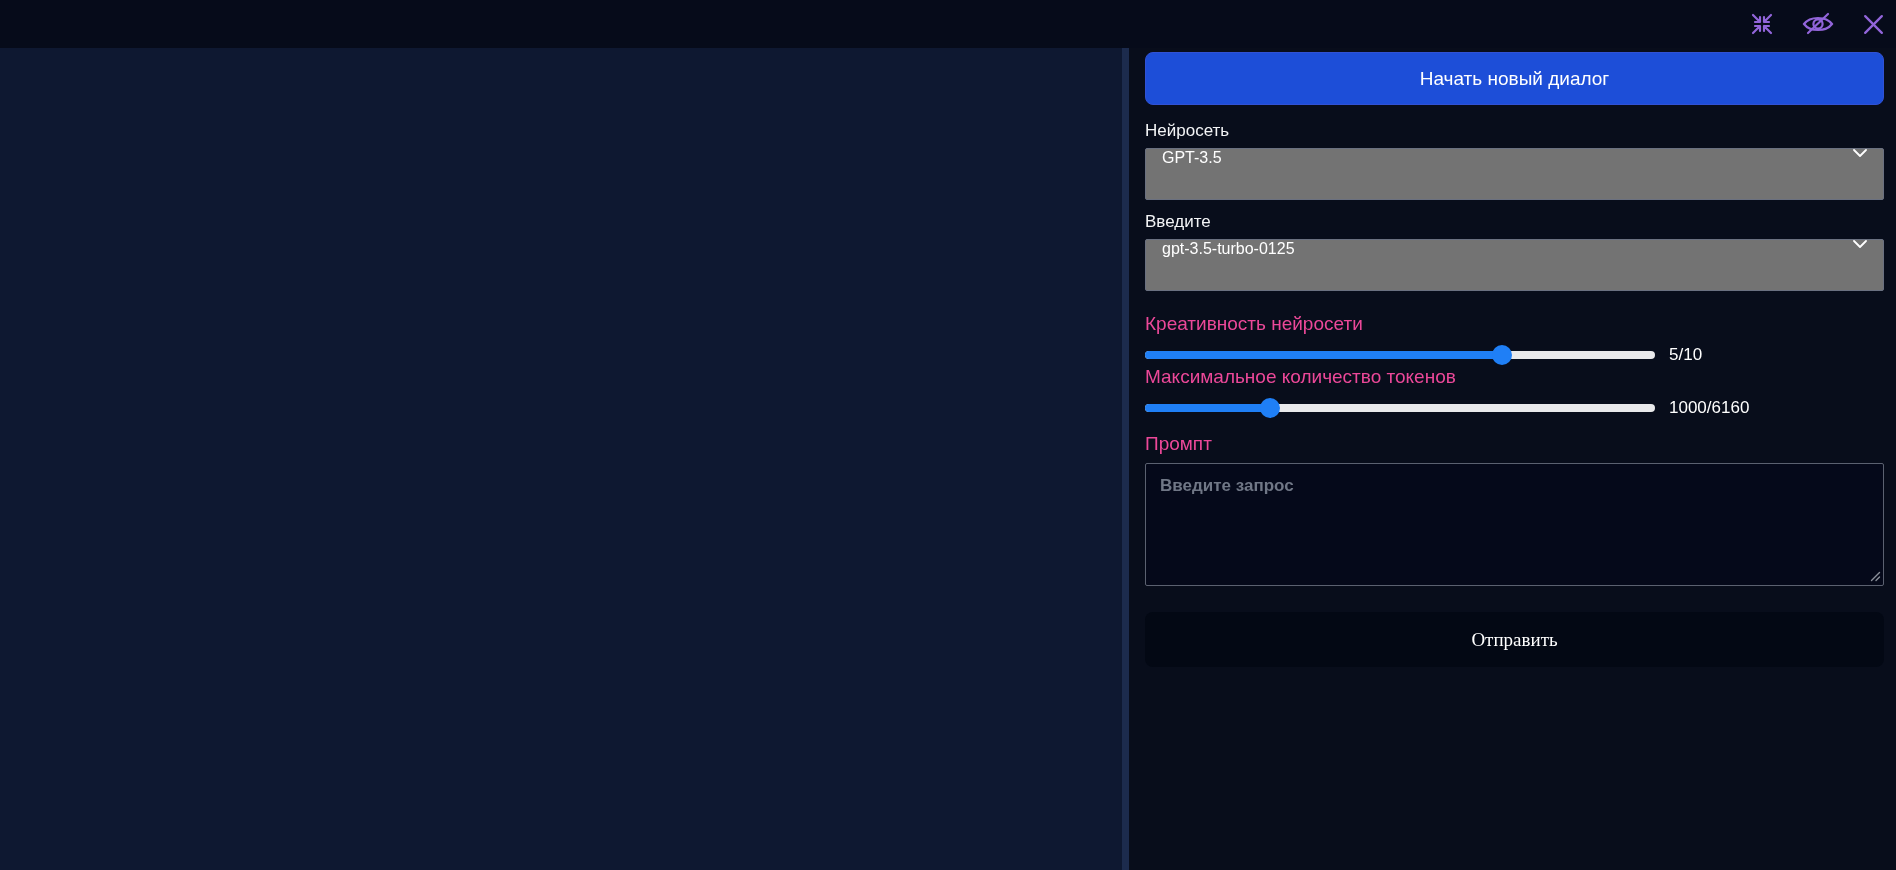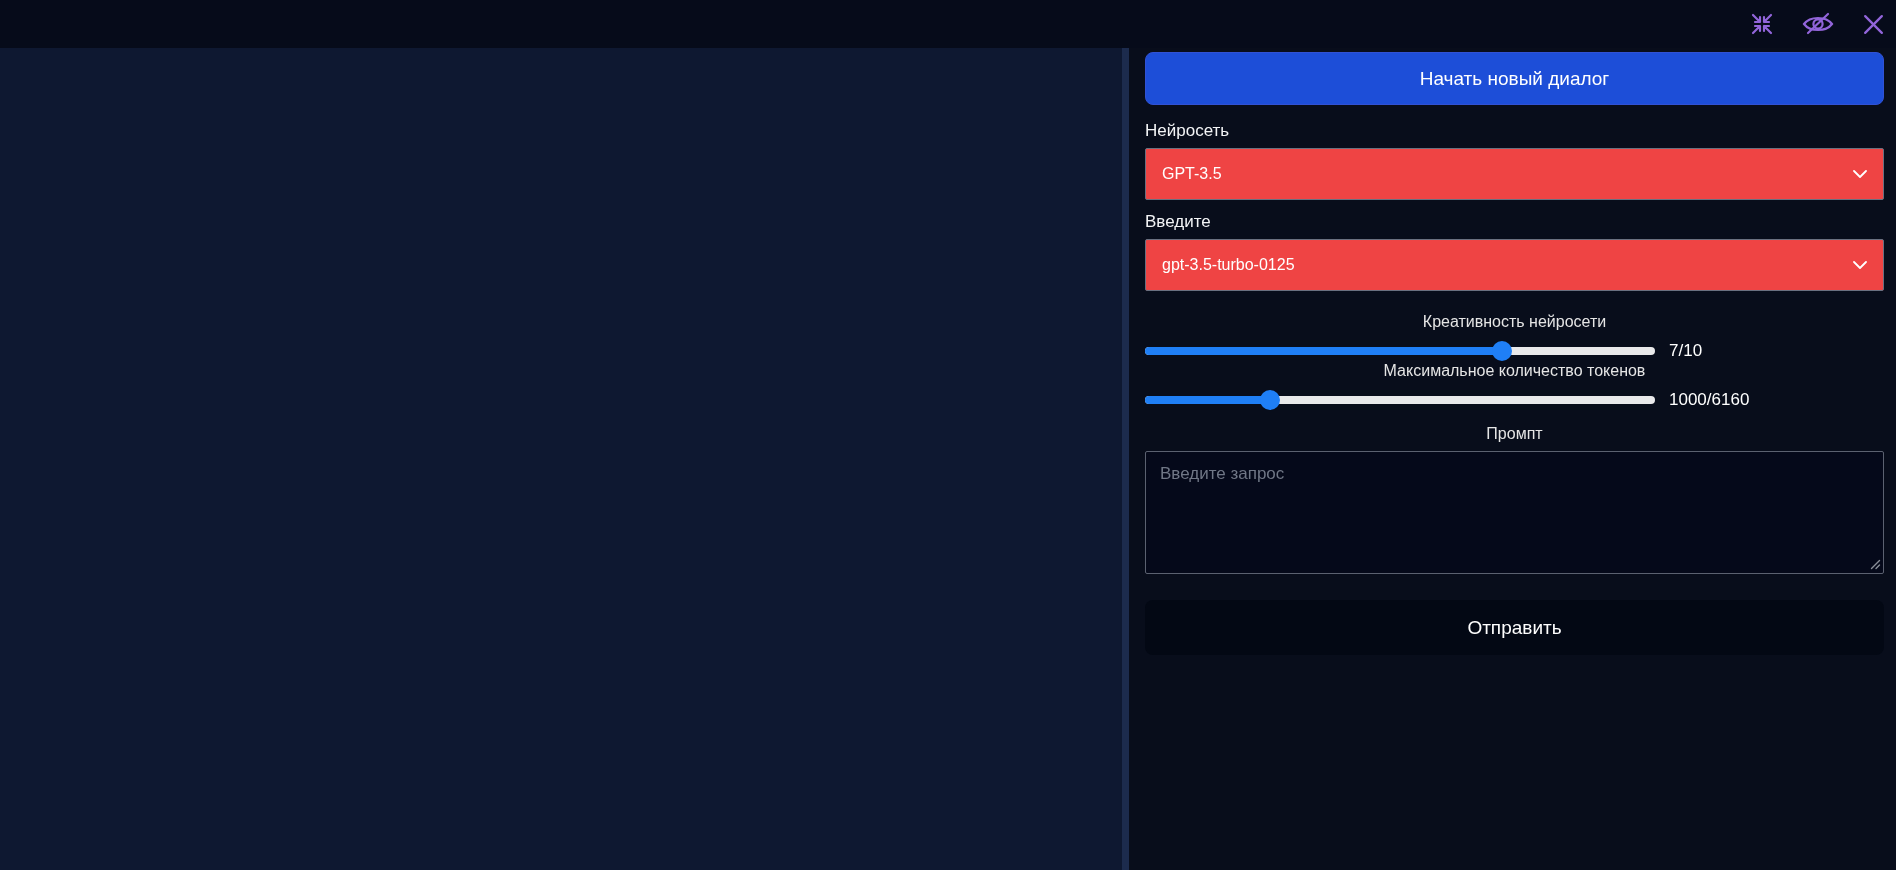--- a/index.html
+++ b/index.html
@@ -55,35 +55,34 @@
     cursor: pointer;
   }
 
   
   .selects-row { display: flex; gap: 12px; margin-top: 16px; flex-direction: column; }
   .field { flex: 1; min-width: 0; }
   .field-label { font-size: 17px; color: #f3f4f6; display: block; }
   .select {
     margin-top: 7px;
     height: 52px;
-    background: #ef4444;
+    background: #737373;
     border: 1px solid #6a7080;
     border-radius: 2px;
     display: flex;
-    align-items: center;
     justify-content: space-between;
     padding: 0 16px;
     font-size: 16px;
     color: #ffffff;
     cursor: pointer;
   }
   .select .chev { flex: 0 0 auto; margin-left: 8px; }
 
   
-  .section-label { display: block; font-size: 16px; color: #e5e5e5; text-align: center; }
+  .section-label { display: block; font-size: 19px; color: #ec4899; }
   .lbl-creativity { margin-top: 22px; }
   .lbl-tokens { margin-top: 0; }
   .lbl-prompt { margin-top: 14px; }
   .slider-row {
     display: flex;
     align-items: center;
     margin-top: 9px;
     height: 22px;
   }
   .slider {
@@ -124,40 +123,41 @@
     height: 123px;
     background: #05091a;
     border: 1px solid #5b6170;
     border-radius: 2px;
     color: #e5e7eb;
     font-size: 17px;
     font-family: "Liberation Sans", sans-serif;
     padding: 12px 14px;
     resize: none;
     display: block;
+    font-weight: bold;
   }
   .prompt-textarea::placeholder { color: #707786; }
   .resize-handle {
     position: absolute;
     right: 3px; bottom: 4px;
     pointer-events: auto;
     cursor: nwse-resize;
   }
 
   
   .send-btn {
     margin-top: 26px;
     width: 100%;
     height: 55px;
     background: #030814;
     border: none;
     border-radius: 8px;
     color: #ffffff;
     font-size: 19px;
-    font-family: Liberation Sans, sans-serif;
+    font-family: Liberation Serif, serif;
     cursor: pointer;
   }
 </style>
 </head>
 <body>
 
 <div class="topbar">
   <button class="icon-btn">
     <svg width="26" height="26" viewBox="0 0 26 26" fill="none" stroke="#9265da" stroke-width="2.2" stroke-linecap="round" stroke-linejoin="round">
       <path d="M4 4 L11 11 M11 6 L11 11 L6 11"></path>
@@ -210,21 +210,21 @@
       </div>
     </div>
 
     <span class="section-label lbl-creativity">Креативность нейросети</span>
     <div class="slider-row">
       <div class="slider">
         <div class="slider-track"></div>
         <div class="slider-fill" style="width: 70%;"></div>
         <div class="slider-thumb" style="left: calc(70% - 10px);"></div>
       </div>
-      <span class="slider-value">7/10</span>
+      <span class="slider-value">5/10</span>
     </div>
 
     <span class="section-label lbl-tokens">Максимальное количество токенов</span>
     <div class="slider-row">
       <div class="slider">
         <div class="slider-track"></div>
         <div class="slider-fill" style="width: 24.4141%;"></div>
         <div class="slider-thumb" style="left: calc(24.4141% - 10px);"></div>
       </div>
       <span class="slider-value">1000/6160</span>

